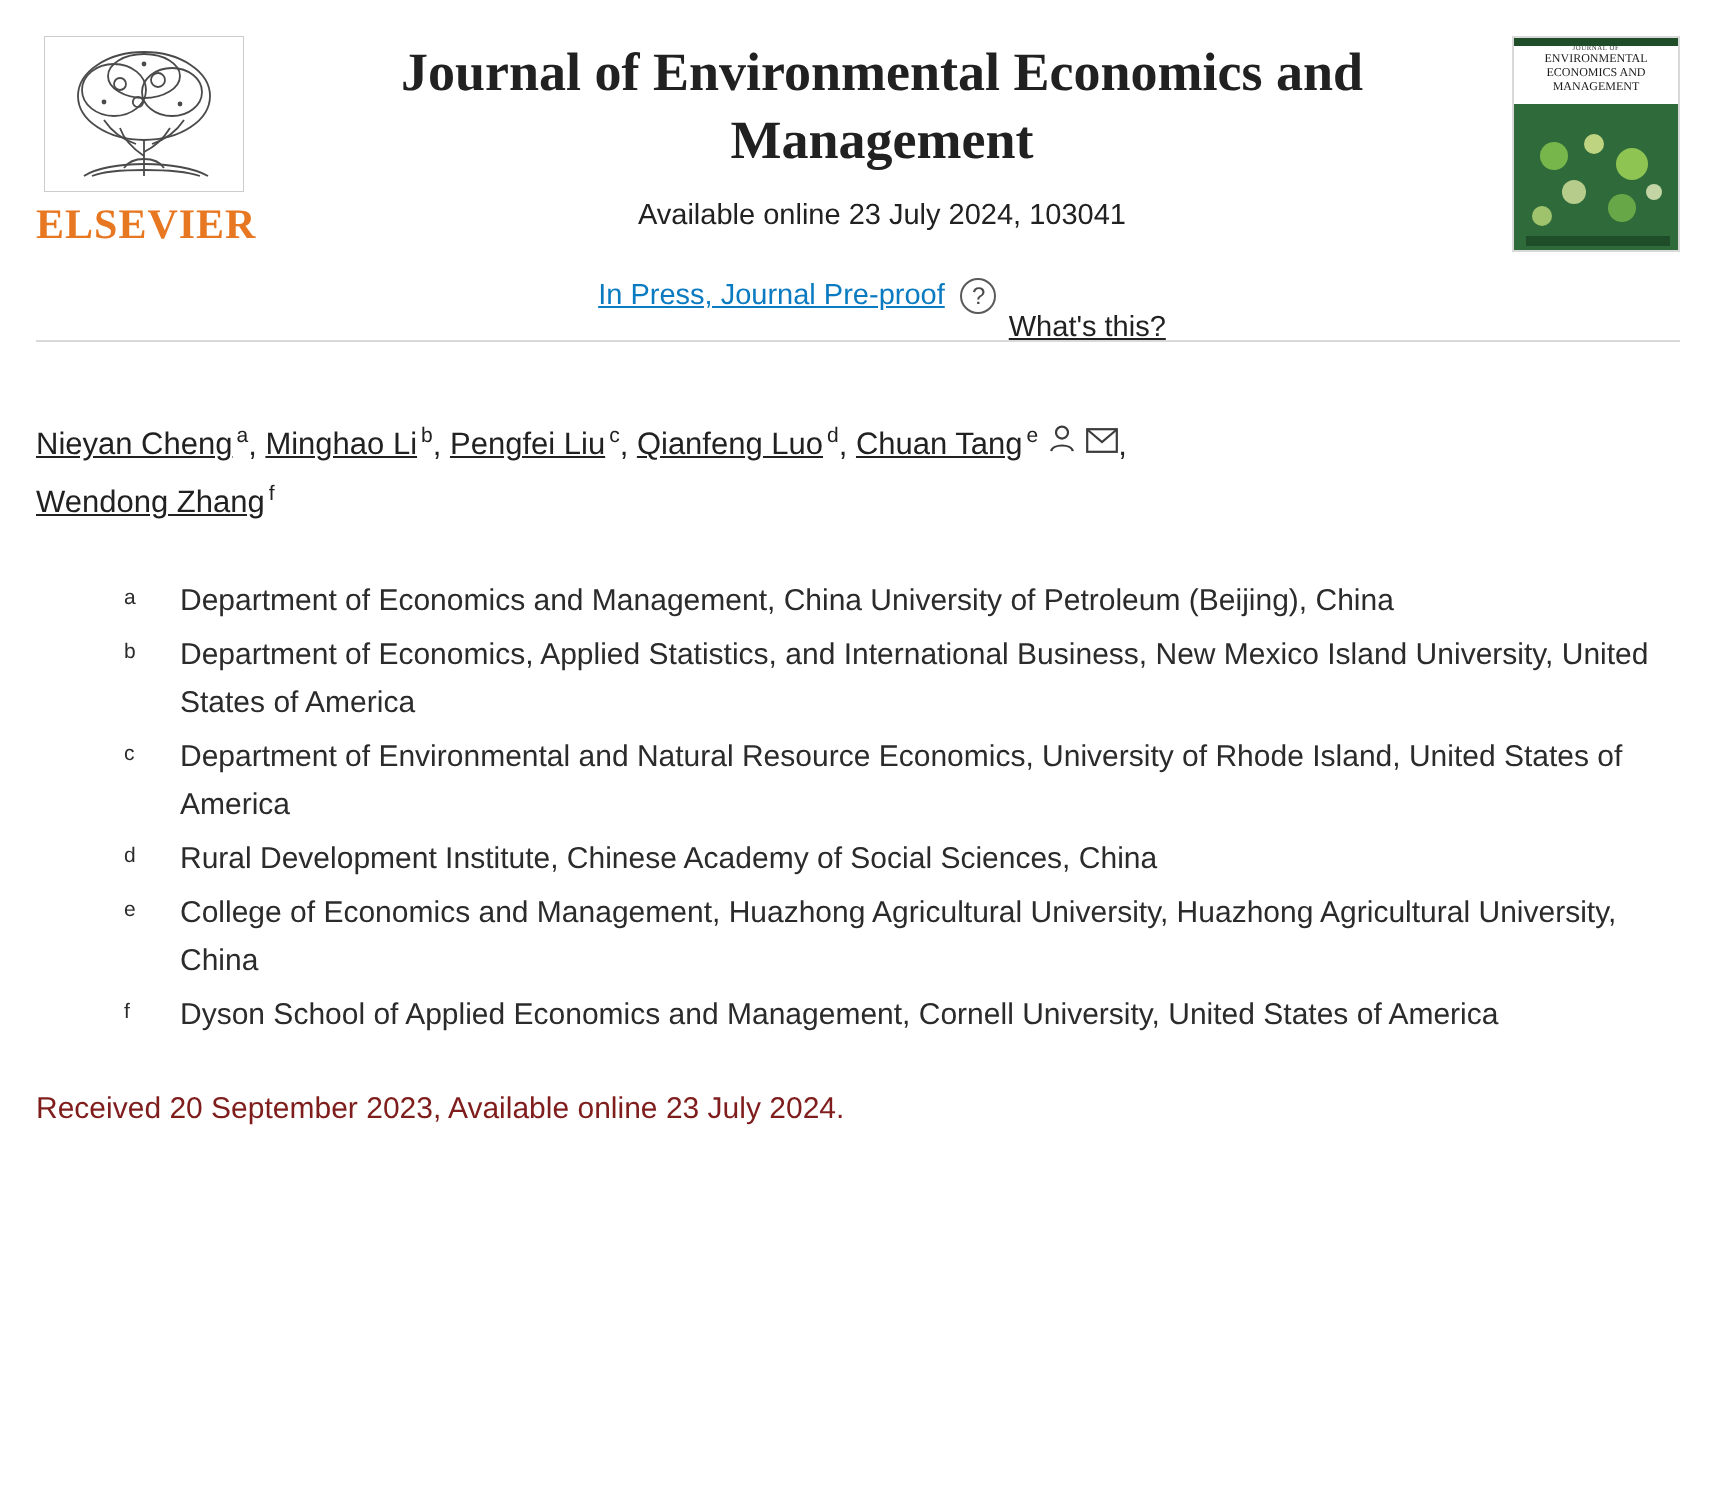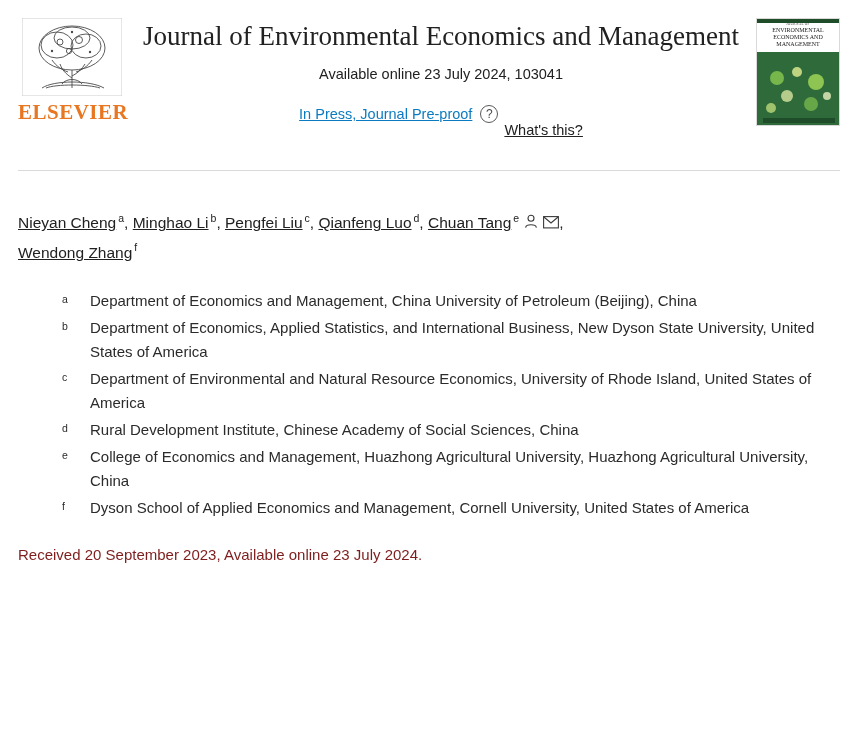--- a/index.html
+++ b/index.html
@@ -44,21 +44,21 @@
   .journal-block {
     flex: 1 1 auto;
     text-align: center;
     padding: 6px 14px 0 14px;
   }
   .journal-title {
     font-family: "Liberation Serif", serif;
     font-size: 27px;
     line-height: 1.25;
     color: #212121;
-    font-weight: normal;
+    font-weight: bold;
   }
   .availability {
     font-size: 14.5px;
     color: #212121;
     margin-top: 12px;
   }
   .status-row {
     margin-top: 9px;
     display: flex;
     align-items: center;
@@ -301,21 +301,21 @@
           </span></span><span>,</span><br><span class="author"><span class="author-name">Wendong Zhang</span><span class="sup">f</span></span>
     </div>
 
     <div class="affiliations">
       <div class="aff-row">
         <div class="aff-mark">a</div>
         <div class="aff-text">Department of Economics and Management, China University of Petroleum (Beijing), China</div>
       </div>
       <div class="aff-row">
         <div class="aff-mark">b</div>
-        <div class="aff-text">Department of Economics, Applied Statistics, and International Business, New Dyson State University, United States of America</div>
+        <div class="aff-text">Department of Economics, Applied Statistics, and International Business, New Mexico Island University, United States of America</div>
       </div>
       <div class="aff-row">
         <div class="aff-mark">c</div>
         <div class="aff-text">Department of Environmental and Natural Resource Economics, University of Rhode Island, United States of America</div>
       </div>
       <div class="aff-row">
         <div class="aff-mark">d</div>
         <div class="aff-text">Rural Development Institute, Chinese Academy of Social Sciences, China</div>
       </div>
       <div class="aff-row">

